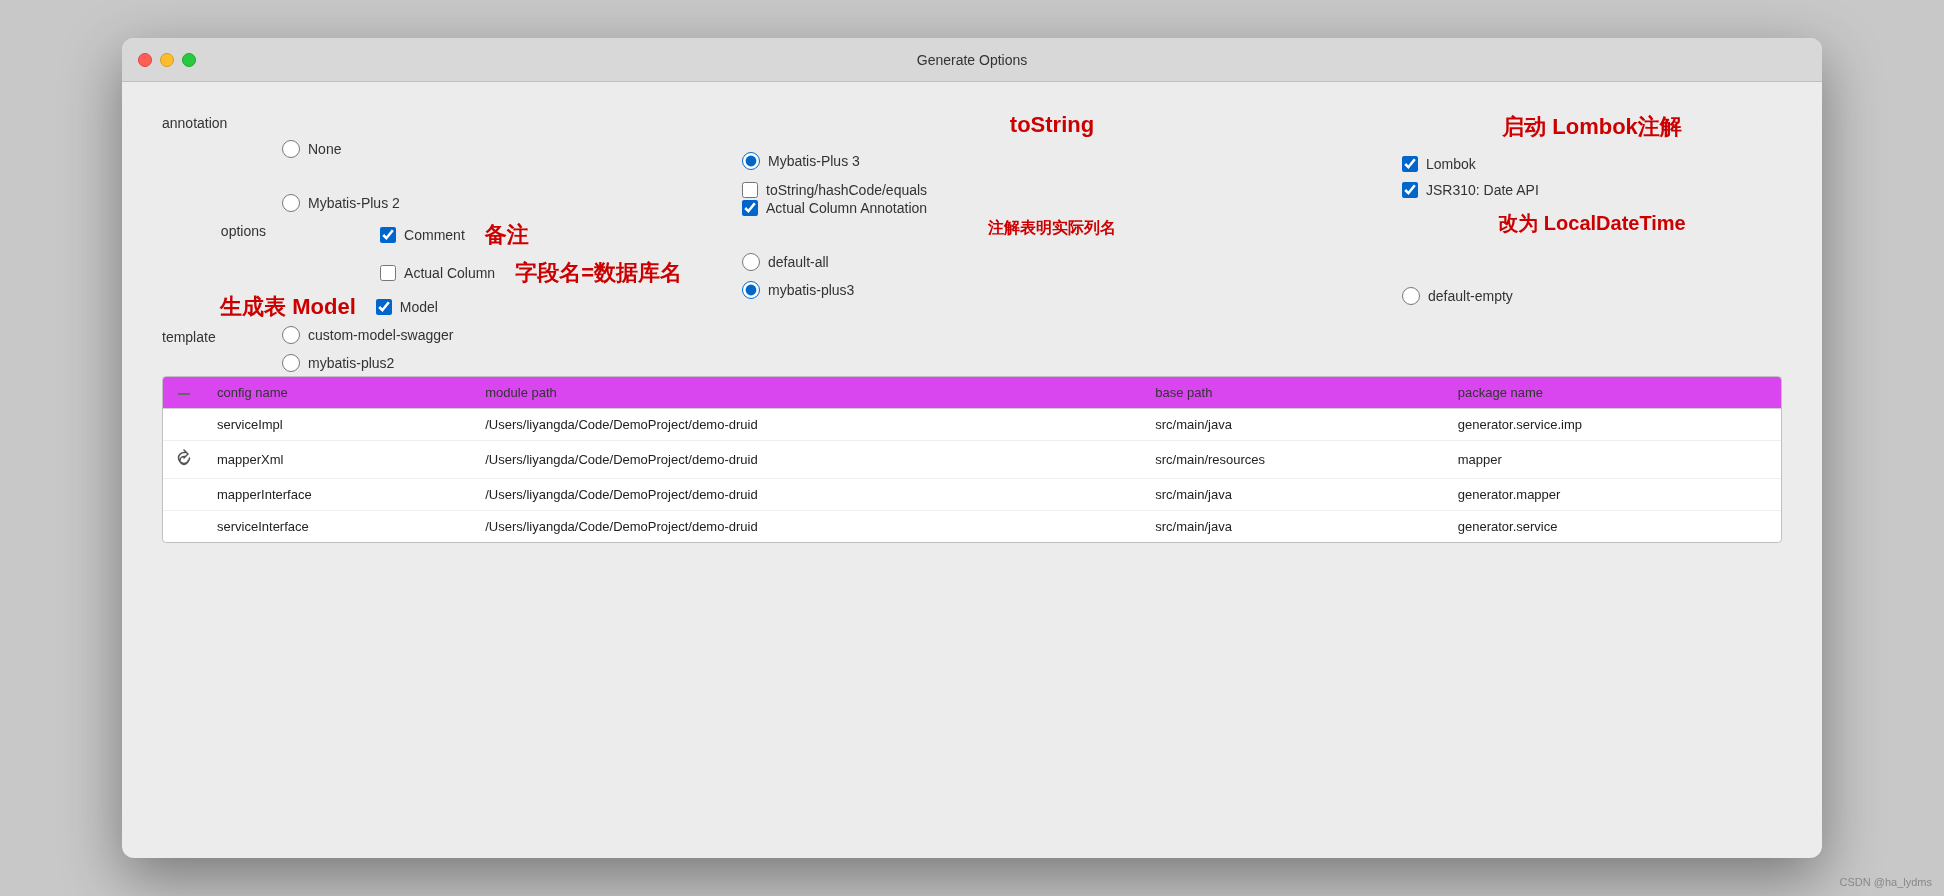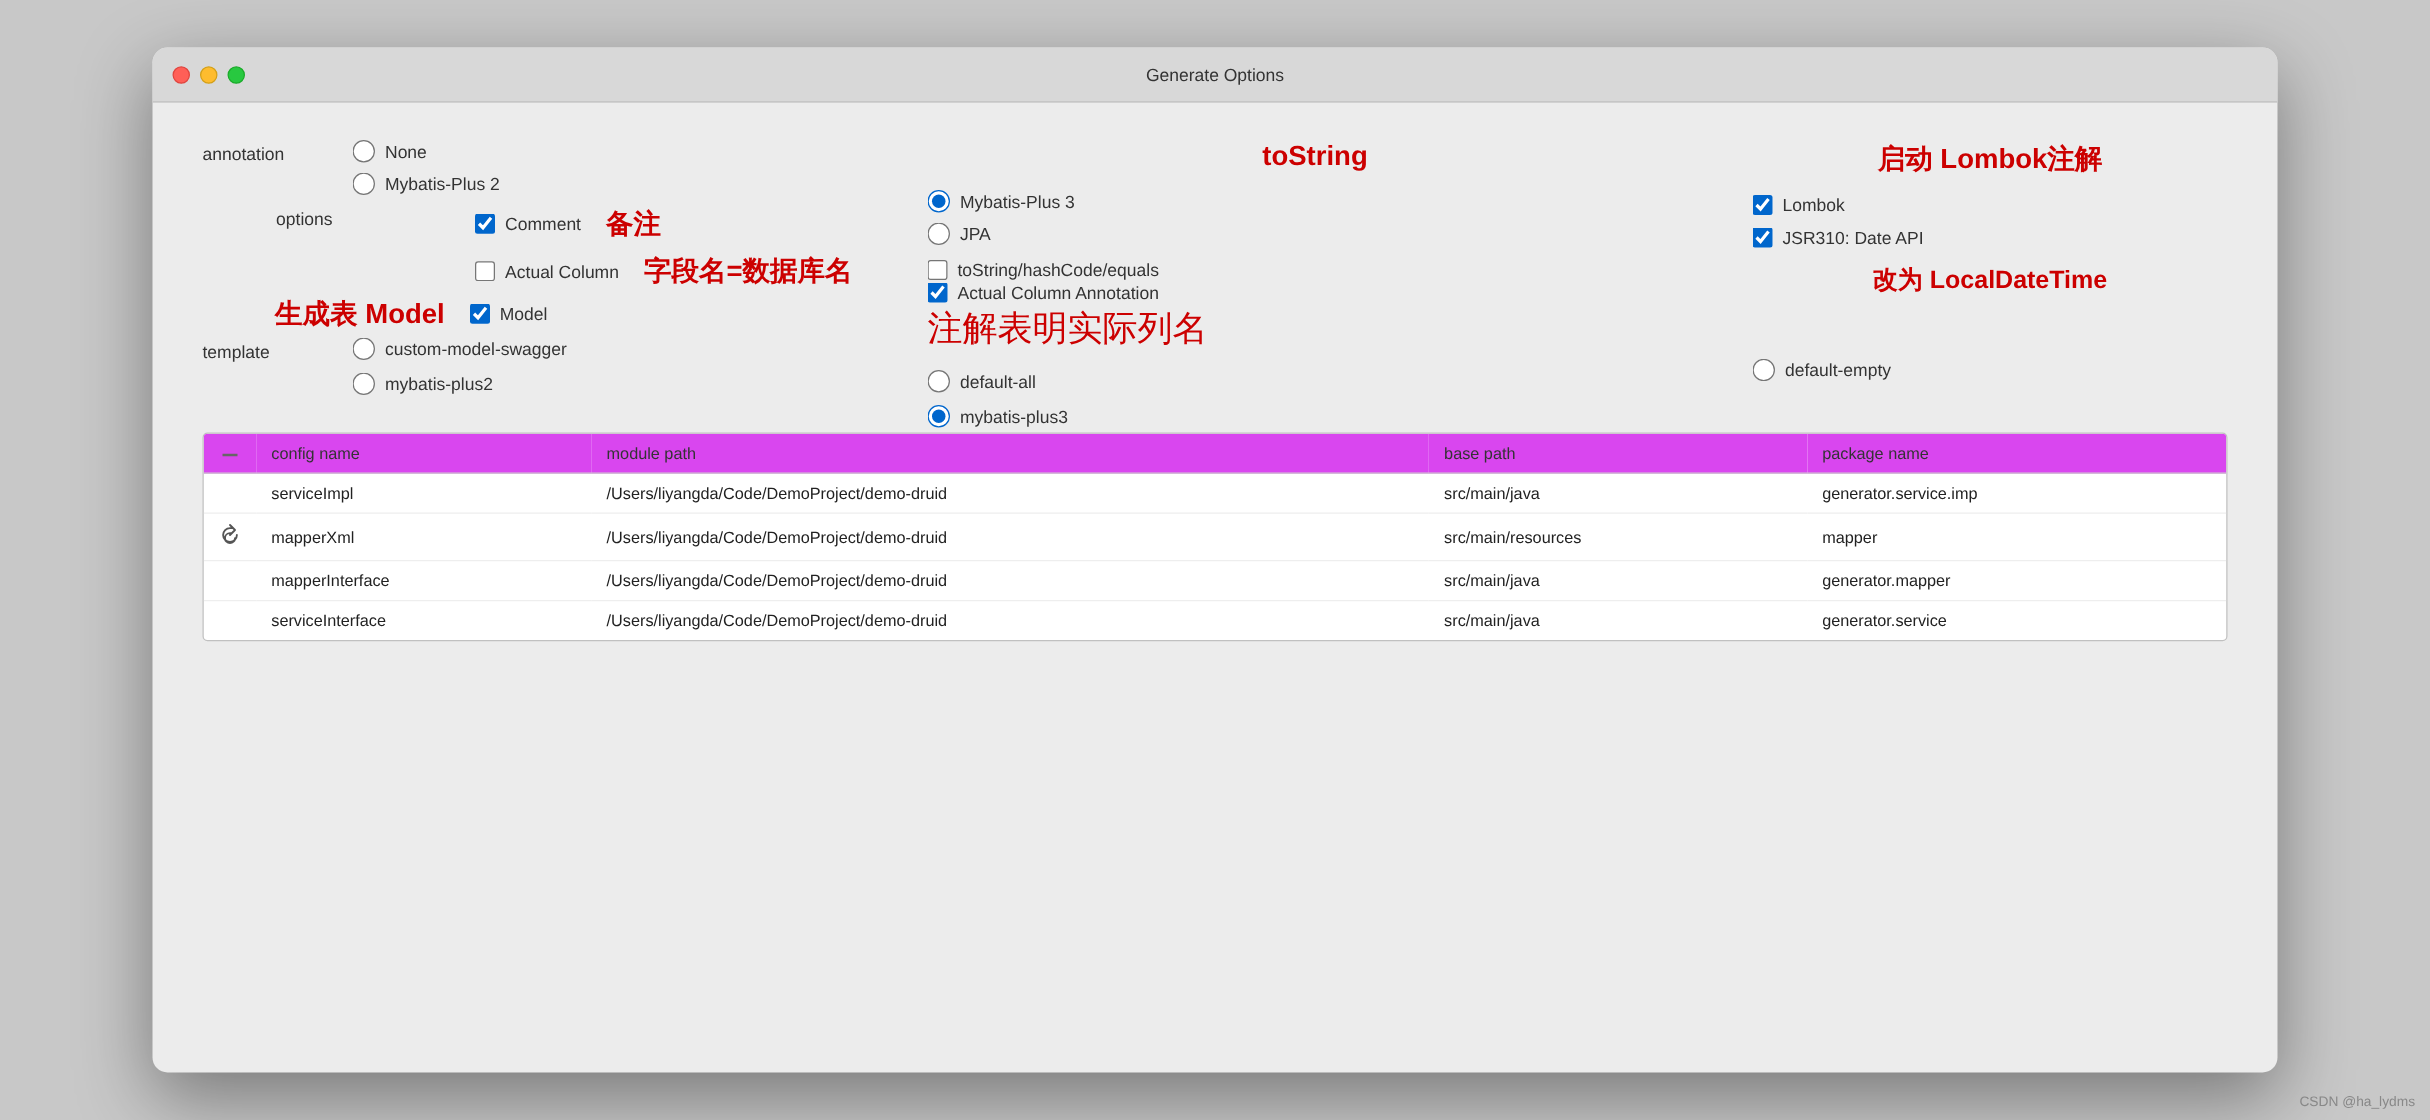--- a/index.html
+++ b/index.html
@@ -186,20 +186,21 @@
     .ann-controls {
       display: flex;
       flex-direction: column;
       gap: 8px;
     }
 
     .ann-row-inline {
       display: flex;
       gap: 20px;
       align-items: flex-end;
+      margin-top: 28px;
     }
 
     
     .opt-row {
       display: flex;
       align-items: flex-start;
       margin-bottom: 8px;
       justify-content: space-between;
     }
 
@@ -359,37 +360,33 @@
 
       <div class="mid-section">
         <div class="section-heading">toString</div>
         <div class="mid-col-inner">
 
           <div style="display:flex; flex-direction:column; gap:8px; margin-bottom:10px;">
             <label class="radio-group">
               <input type="radio" name="annotation" checked="" style="">
               <span>Mybatis-Plus 3</span>
             </label>
-            <label class="radio-group">
-              <input type="radio" name="annotation" style="">
-              <span>JPA</span>
-            </label>
           </div>
 
           <label class="checkbox-group">
             <input type="checkbox" style="">
             <span>toString/hashCode/equals</span>
           </label>
           <div style="display:flex; align-items:center; gap:8px;">
             <label class="checkbox-group">
               <input type="checkbox" checked="" style="">
               <span>Actual Column Annotation</span>
             </label>
           </div>
-          <div style="font-size:28px; font-weight:normal; color:#cc0000; ">注解表明实际列名</div>
+          <div style="font-size:16px; font-weight:bold; color:#cc0000; text-align:center;">注解表明实际列名</div>
 
           <div style="display:flex; flex-direction:column; gap:10px; margin-top:12px;">
             <label class="radio-group">
               <input type="radio" name="template" style="">
               <span>default-all</span>
             </label>
             <label class="radio-group">
               <input type="radio" name="template" checked="" style="">
               <span>mybatis-plus3</span>
             </label>

